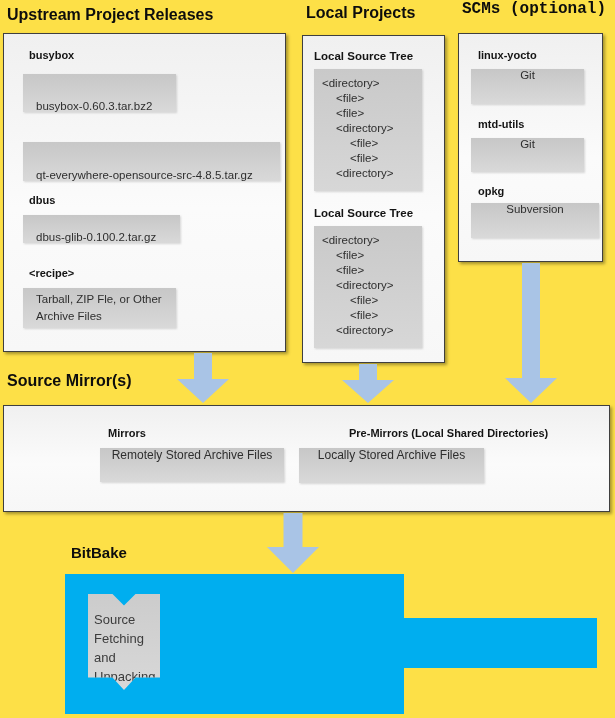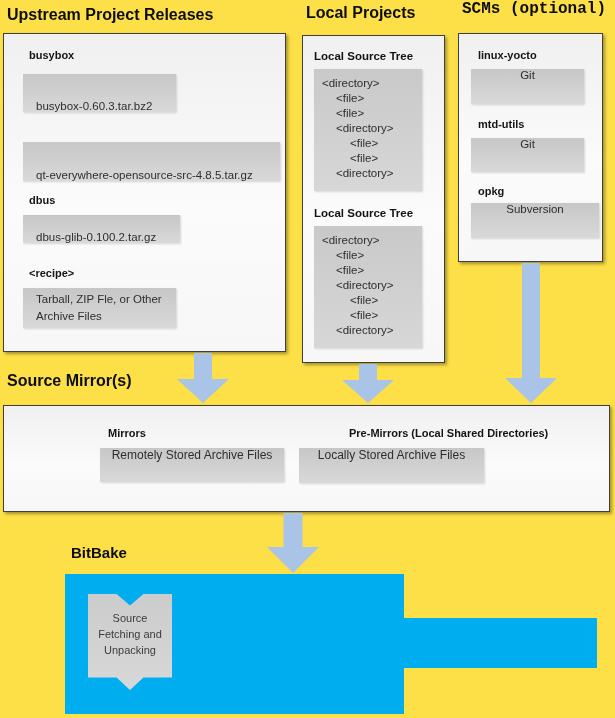--- a/index.html
+++ b/index.html
@@ -36,24 +36,24 @@
   .arrow .shaft { position:absolute; top:0; left:50%; transform:translateX(-50%);
                   width:18px; background:#a9c4e6; }
   .arrow .head { position:absolute; bottom:0; left:50%; transform:translateX(-50%);
                  width:0; height:0;
                  border-left:26px solid transparent; border-right:26px solid transparent;
                  border-top:24px solid #a9c4e6; }
 
   .bb-rect { position:absolute; background:#00aeef; }
 
   .ribbon {
-    position:absolute; left:88px; top:594px; width:84px; height:96px;
+    position:absolute; left:88px; top:594px; width:72px; height:96px;
     background:linear-gradient(180deg,#cccccc 0%,#d8d8d8 100%);
     clip-path:polygon(0 0, 34% 0, 50% 12%, 66% 0, 100% 0, 100% 87%, 66% 87%, 50% 100%, 34% 87%, 0 87%);
-    font-size:11px; color:#3c3c3c; text-align:center; line-height:1.45;
+    font-size:13px; color:#3c3c3c; text-align:left; line-height:1.45;
     padding:17px 6px 0 6px;
   }
 </style>
 </head>
 <body>
 
 <div id="canvas">
 
   <div class="hdr" style="left:7px; top:6px;">Upstream Project Releases</div>
   <div class="hdr" style="left:306px; top:4px;">Local Projects</div>

